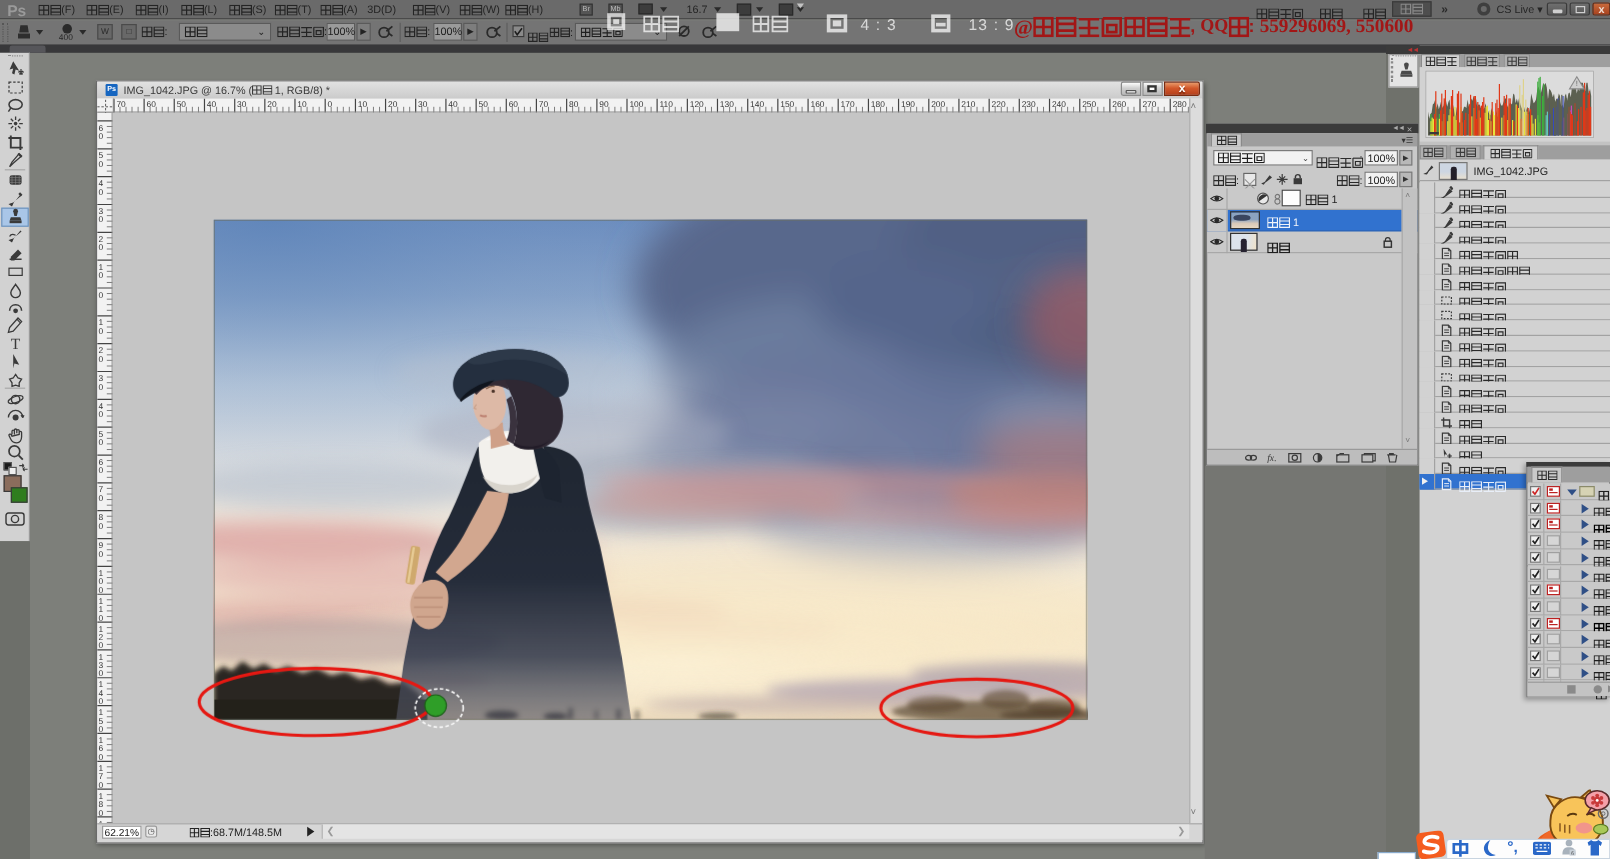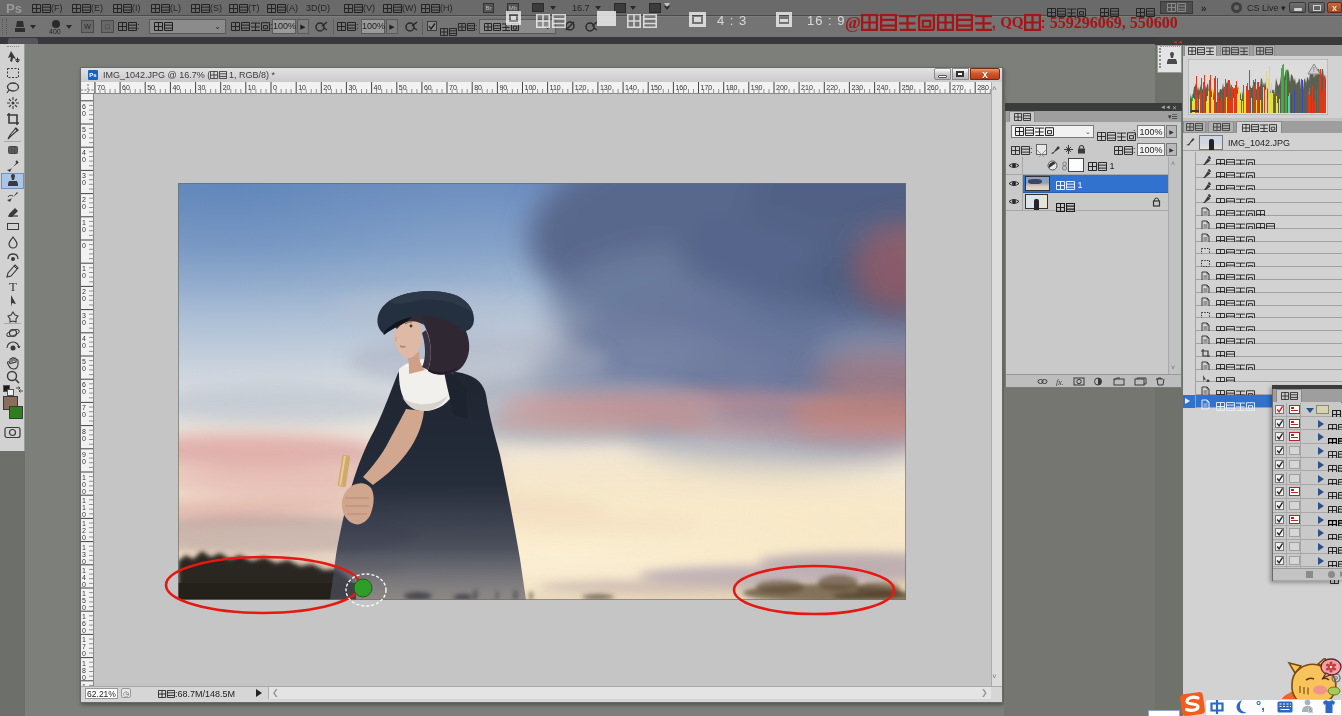--- a/index.html
+++ b/index.html
@@ -224,21 +224,21 @@
       <path d="M0.8 0.8H13.2V13.2H0.8Z M0.8 7.0H13.2 M7.0 0.8V13.2" fill="none" stroke="rgba(255,255,255,0.72)" stroke-width="1.6"></path>
       <path d="M16.8 0.8H29.2V13.2H16.8Z M16.8 4.8999999999999995H29.2 M16.8 9.520000000000001H29.2" fill="none" stroke="rgba(255,255,255,0.72)" stroke-width="1.6"></path>
     </svg></div>
 <div class="ab" style="left:689px;top:12px;width:17px;height:15px;border:3px solid rgba(255,255,255,0.72)">
     <div class="ab" style="left:2px;top:2px;width:7px;height:5px;background:rgba(255,255,255,0.72)"></div>
   </div>
 <div class="ab" style="left:717px;top:13px;color:rgba(255,255,255,0.72);font-size:13px;letter-spacing:1px">4 : 3</div>
 <div class="ab" style="left:776px;top:12px;width:16px;height:15px;border:3px solid rgba(255,255,255,0.72)">
     <div class="ab" style="left:1px;top:4px;width:8px;height:3px;background:rgba(255,255,255,0.72)"></div>
   </div>
-<div class="ab" style="left:807px;top:13px;color:rgba(255,255,255,0.72);font-size:13px;letter-spacing:1px">16 : 9</div>
+<div class="ab" style="left:807px;top:13px;color:rgba(255,255,255,0.72);font-size:13px;letter-spacing:1px">13 : 9</div>
 <div class="ab" style="left:664px;top:3px;width:0;height:0;border-left:3px solid transparent;border-right:3px solid transparent;border-top:4px solid rgba(255,255,255,0.6)"></div>
 <div class="ab" style="left:845px;top:13px;display:flex;align-items:center;height:19px">
     <span style="color:#a21616;font-size:17px;font-weight:bold;font-family:'Liberation Serif',serif">@</span>
     <svg width="131" height="17" viewBox="0 0 131 17" style="vertical-align:middle;opacity:1.0">
       <path d="M1.1 1.1H15.9V15.9H1.1Z M1.1 8.5H15.9 M8.5 1.1V15.9" fill="none" stroke="#a21616" stroke-width="2.2"></path>
       <path d="M20.1 1.1H34.9V15.9H20.1Z M20.1 5.949999999999999H34.9 M20.1 11.56H34.9" fill="none" stroke="#a21616" stroke-width="2.2"></path>
       <path d="M38 2.04H55 M38 9.350000000000001H54.32 M38.68 15.9H55 M46.5 2.04V15.9" fill="none" stroke="#a21616" stroke-width="2.2"></path>
       <path d="M58.1 1.36H72.9V15.9 M58.1 1.36V15.9H72.9 M61.76 6.800000000000001H69.24V12.75H61.76Z" fill="none" stroke="#a21616" stroke-width="2.2"></path>
       <path d="M77.1 1.1H91.9V15.9H77.1Z M77.1 8.5H91.9 M84.5 1.1V15.9" fill="none" stroke="#a21616" stroke-width="2.2"></path>
       <path d="M96.1 1.1H110.9V15.9H96.1Z M96.1 5.949999999999999H110.9 M96.1 11.56H110.9" fill="none" stroke="#a21616" stroke-width="2.2"></path>

